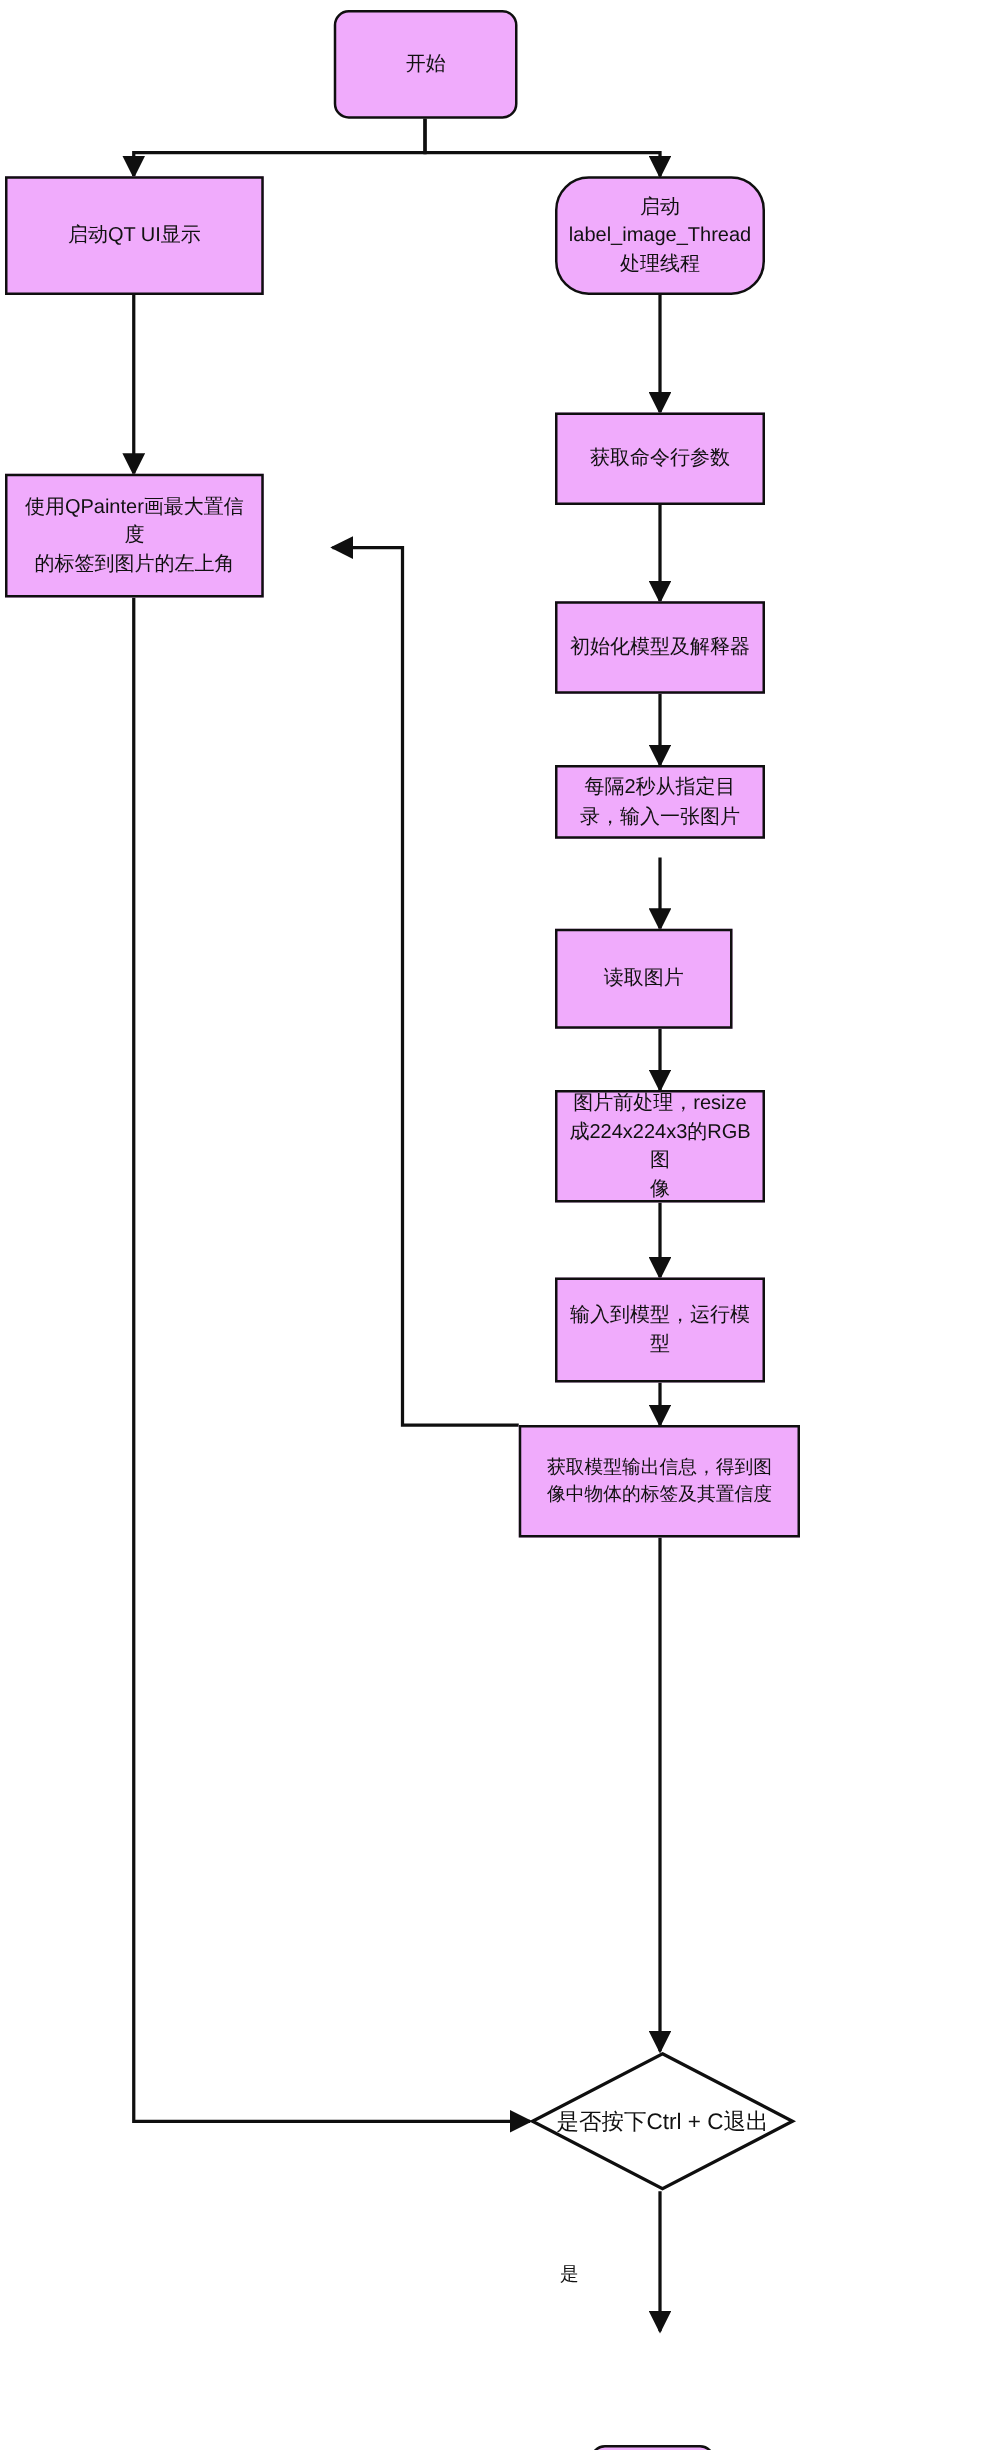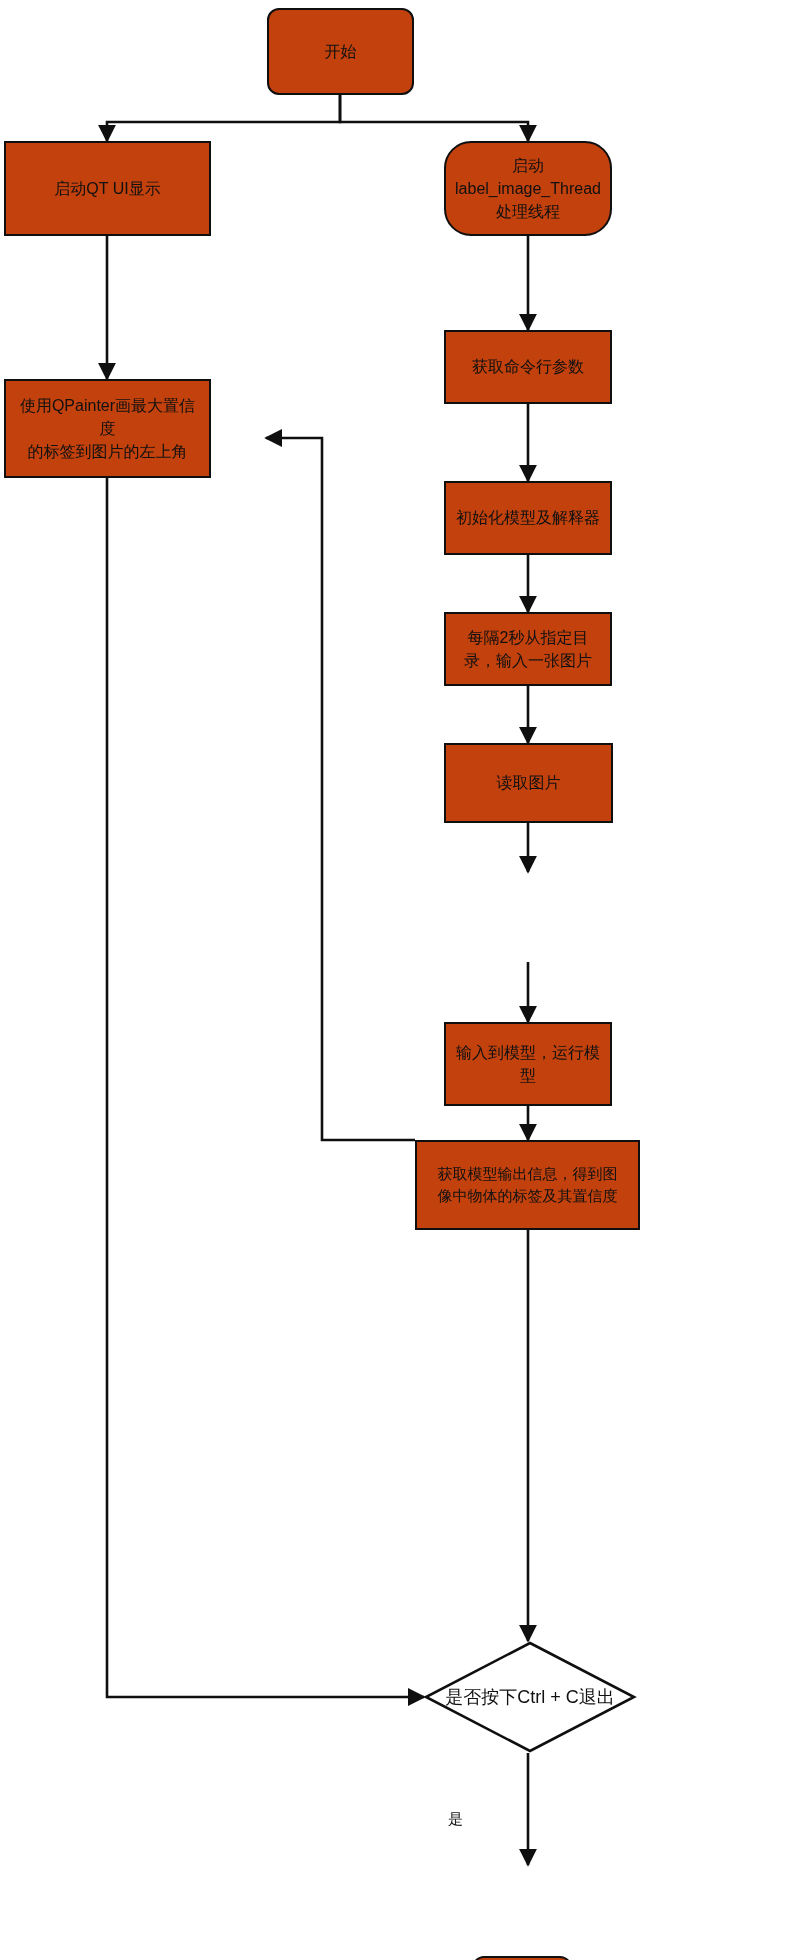--- a/index.html
+++ b/index.html
@@ -14,21 +14,21 @@
     position: relative;
     width: 800px;
     height: 1960px;
     background: #ffffff;
     overflow: hidden;
   }
   .node {
     position: absolute;
     box-sizing: border-box;
     border: 2px solid #0f0f0f;
-    background: #c2410c;
+    background: #f0abfc;
     display: flex;
     align-items: center;
     justify-content: center;
     text-align: center;
     color: #111111;
     font-size: 16px;
     line-height: 1.45;
     padding: 4px 8px;
     white-space: pre-line;
   }
@@ -119,25 +119,28 @@
 label_image_Thread
 处理线程</div>
 
   <div class="node process" style="left:4px; top:379px; width:207px; height:99px;">使用QPainter画最大置信度
 的标签到图片的左上角</div>
 
   <div class="node process" style="left:444px; top:330px; width:168px; height:74px;">获取命令行参数</div>
 
   <div class="node process" style="left:444px; top:481px; width:168px; height:74px;">初始化模型及解释器</div>
 
-  <div class="node process" style="left:444px; top:612px; width:168px; height:74px;">每隔2秒从指定目
+  <div class="node process" style="left:444px; top:612px; width:168px; height:59px;">每隔2秒从指定目
 录，输入一张图片</div>
 
-  <div class="node process" style="left:444px; top:743px; width:169px; height:80px;">读取图片</div>
+  <div class="node process" style="left:444px; top:743px; width:142px; height:80px;">读取图片</div>
 
+  <div class="node process" style="left:444px; top:872px; width:168px; height:90px;">图片前处理，resize
+成224x224x3的RGB图
+像</div>
 
   <div class="node process" style="left:444px; top:1022px; width:168px; height:84px;">输入到模型，运行模
 型</div>
 
   <div class="node process" style="left:415px; top:1140px; width:225px; height:90px; font-size:15px;">获取模型输出信息，得到图
 像中物体的标签及其置信度</div>
 
   <div class="diamond-wrap" style="left:424px; top:1641px; width:212px; height:112px;">
     <svg width="212" height="112" viewBox="0 0 212 112" xmlns="http://www.w3.org/2000/svg">
       <polygon points="106,2 210,56 106,110 2,56" fill="#ffffff" stroke="#0f0f0f" stroke-width="2.6"></polygon>

